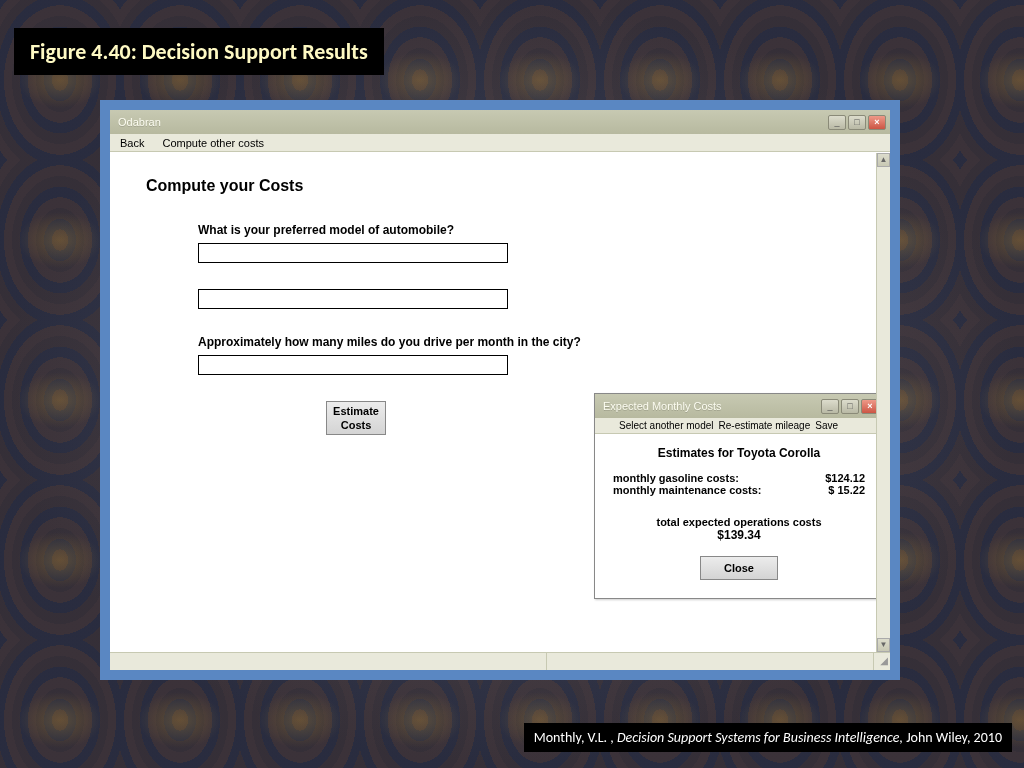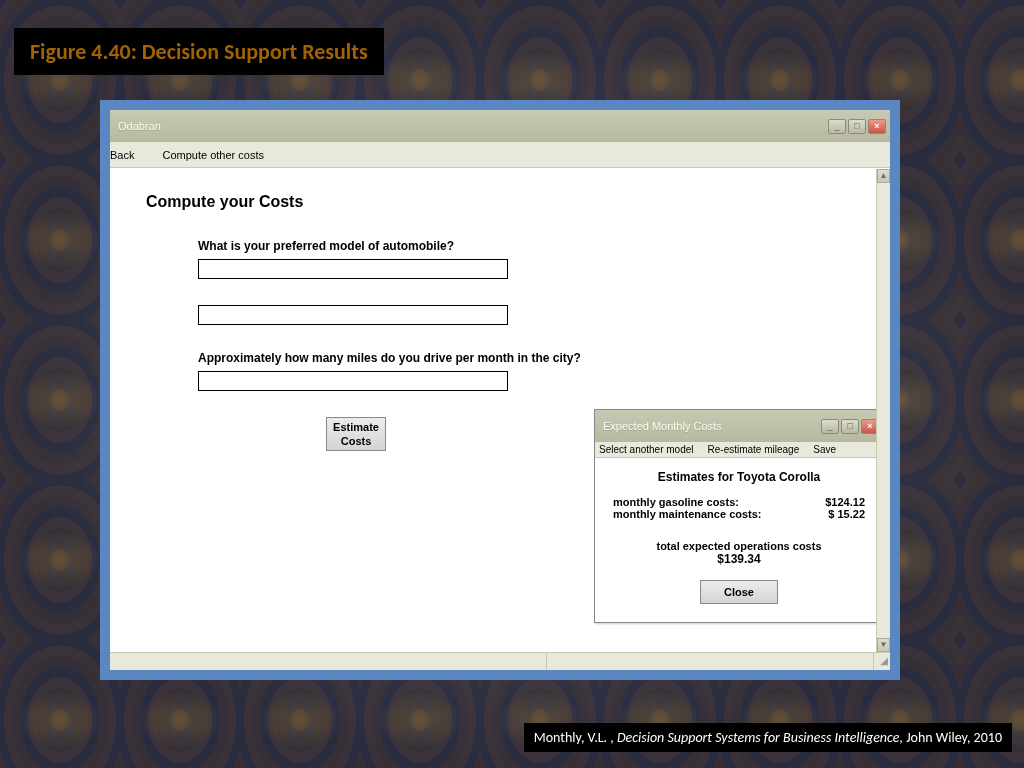--- a/index.html
+++ b/index.html
@@ -16,53 +16,53 @@
     overflow: hidden;
   }
   .bg-overlay { position:absolute; inset:0; background: radial-gradient(ellipse at center, rgba(255,255,255,.12), rgba(0,0,0,.02) 70%); pointer-events:none; }
 
   .caption-box {
     position: absolute; top: 28px; left: 14px;
     background: #000; border: 2px solid #000;
     padding: 8px 14px;
   }
   .caption-box span {
-    color: #a16207; font-size: 22px; font-weight: bold;
+    color: #fef9c3; font-size: 22px; font-weight: bold;
     font-family: "Segoe UI", Calibri, Arial, sans-serif;
   }
 
   .frame {
     position: absolute; top: 100px; left: 100px;
     width: 800px; height: 580px;
     background: #5a87c2; padding: 10px;
   }
   .winbox {
     width: 100%; height: 100%;
     background: #fff;
     position: relative;
     display: flex; flex-direction: column;
   }
 
   .titlebar {
-    height: 32px; background: linear-gradient(#c7c9b2, #b7b99f);
+    height: 24px; background: linear-gradient(#c7c9b2, #b7b99f);
     display: flex; align-items: center; justify-content: space-between;
     padding: 0 4px 0 8px; font-size: 11px; color: #fcfcf0;
   }
   .titlebar .title { text-shadow: 0 1px 0 rgba(0,0,0,.15); }
   .win-buttons { display:flex; gap:2px; }
   .win-btn {
     width:18px; height:15px; background:linear-gradient(#dcdccc,#b9b9a5);
     border:1px solid #8a8a78; border-radius:2px; font-size:9px; line-height:13px;
     text-align:center; color:#555; cursor:pointer;
   }
   .win-btn.close { background:linear-gradient(#e98,#c54); color:#fff; font-weight:bold; }
 
   .menubar {
-    height: 26px; background:#e9e9db; border-bottom:1px solid #c7c9b2;
-    font-size:11px; display:flex; align-items:center; gap:28px; padding:0 0;
+    height: 18px; background:#e9e9db; border-bottom:1px solid #c7c9b2;
+    font-size:11px; display:flex; align-items:center; gap:18px; padding:0 10px;
   }
   .menubar span { cursor:pointer; }
 
   .content-area {
     flex:1; position:relative; background:#fff;
     border-top:1px solid #fff;
   }
   .scrollbar {
     position:absolute; right:0; top:0; bottom:0; width:14px;
     background:#e9e9db; border-left:1px solid #c7c9b2;
@@ -90,21 +90,21 @@
     line-height:14px; cursor:pointer;
   }
 
   
   .popup {
     position:absolute; right:6px; top:240px;
     width:290px; background:#e9e9db; border:1px solid #888;
     box-shadow:1px 1px 2px rgba(0,0,0,.2);
   }
   .popup .titlebar { background:linear-gradient(#c7c9b2,#b7b99f); }
-  .popup .menubar { height:16px; font-size:10px; gap:14px; padding:0 4px; }
+  .popup .menubar { height:16px; font-size:10px; gap:5px; padding:0 24px; }
   .popup-body { background:#ffffff; padding:12px 14px 18px; font-size:11px; }
   .popup-body .heading{ font-weight:bold; font-size:12px; text-align:center; margin-bottom:12px;}
   .row { display:flex; justify-content:space-between; font-weight:bold; font-size:11px; padding:0 4px;}
   .tot-lbl { text-align:center; font-weight:bold; margin-top:20px; font-size:11px;}
   .tot-val { text-align:center; font-weight:bold; font-size:12px;}
   .close-btn {
     display:block; margin:14px auto 0; width:78px; height:24px;
     background:linear-gradient(#ececec,#d4d4d4); border:1px solid #888;
     font-weight:bold; font-size:11px; cursor:pointer;
   }

